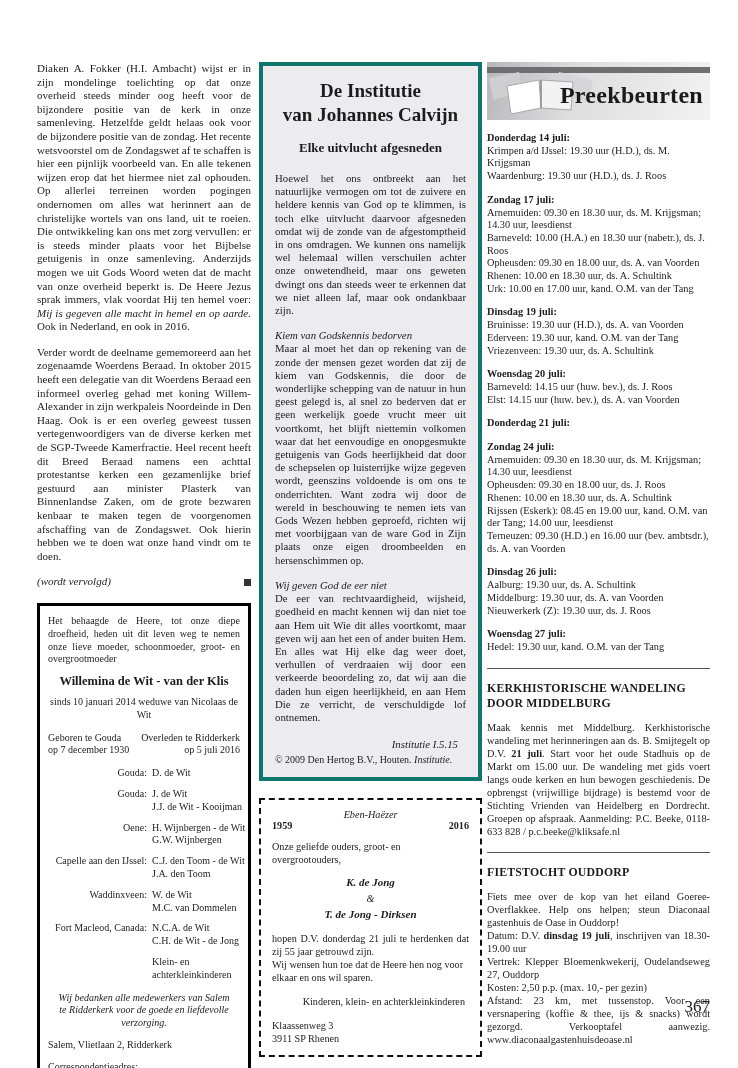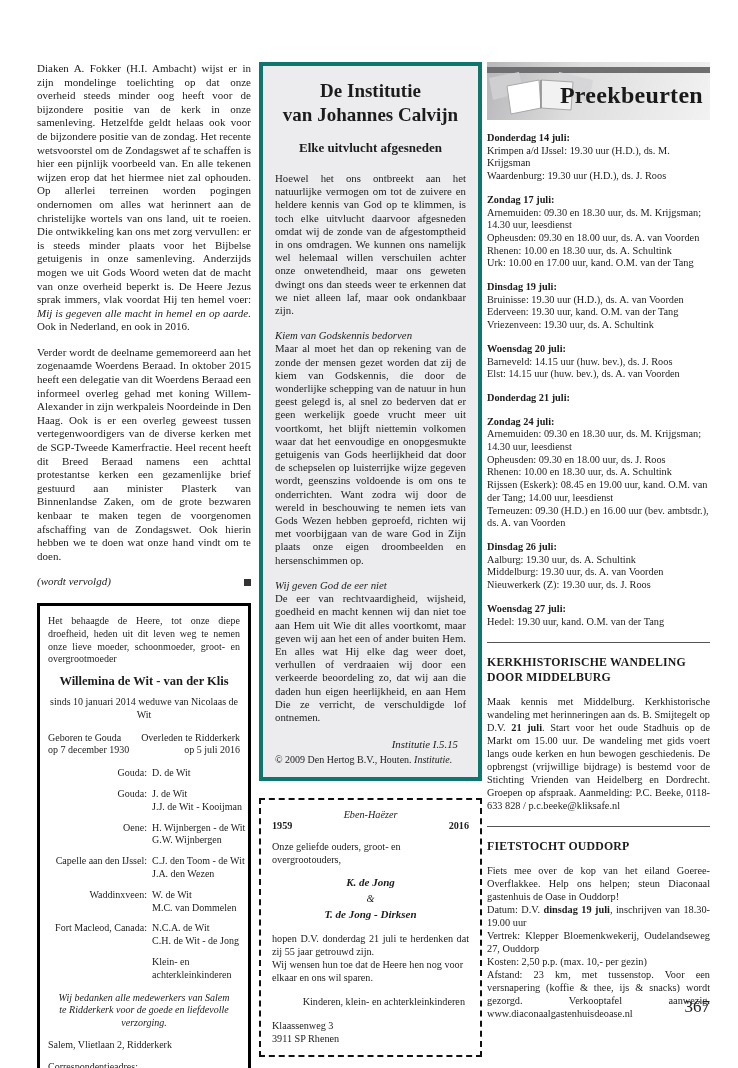--- a/index.html
+++ b/index.html
@@ -117,21 +117,21 @@
         <div class="fam-place">Oene:</div>
         <div class="fam-names">
             <div>H. Wijnbergen - de Wit</div>
             <div>G.W. Wijnbergen</div>
           </div>
       </div>
       <div class="fam-row">
         <div class="fam-place">Capelle aan den IJssel:</div>
         <div class="fam-names">
             <div>C.J. den Toom - de Wit</div>
-            <div>J.A. den Wezen</div>
+            <div>J.A. den Toom</div>
           </div>
       </div>
       <div class="fam-row">
         <div class="fam-place">Waddinxveen:</div>
         <div class="fam-names">
             <div>W. de Wit</div>
             <div>M.C. van Dommelen</div>
           </div>
       </div>
       <div class="fam-row">
@@ -213,20 +213,21 @@
 
     <div class="pb">
       <div class="pb-group">
         <div class="pb-date">Donderdag 14 juli:</div>
         <div>Krimpen a/d IJssel: 19.30 uur (H.D.), ds. M. Krijgsman</div>
         <div>Waardenburg: 19.30 uur (H.D.), ds. J. Roos</div>
       </div>
       <div class="pb-group">
         <div class="pb-date">Zondag 17 juli:</div>
         <div>Arnemuiden: 09.30 en 18.30 uur, ds. M. Krijgsman; 14.30 uur, leesdienst</div>
+        <div>Barneveld: 10.00 (H.A.) en 18.30 uur (nabetr.), ds. J. Roos</div>
         <div>Opheusden: 09.30 en 18.00 uur, ds. A. van Voorden</div>
         <div>Rhenen: 10.00 en 18.30 uur, ds. A. Schultink</div>
         <div>Urk: 10.00 en 17.00 uur, kand. O.M. van der Tang</div>
       </div>
       <div class="pb-group">
         <div class="pb-date">Dinsdag 19 juli:</div>
         <div>Bruinisse: 19.30 uur (H.D.), ds. A. van Voorden</div>
         <div>Ederveen: 19.30 uur, kand. O.M. van der Tang</div>
         <div>Vriezenveen: 19.30 uur, ds. A. Schultink</div>
       </div>

